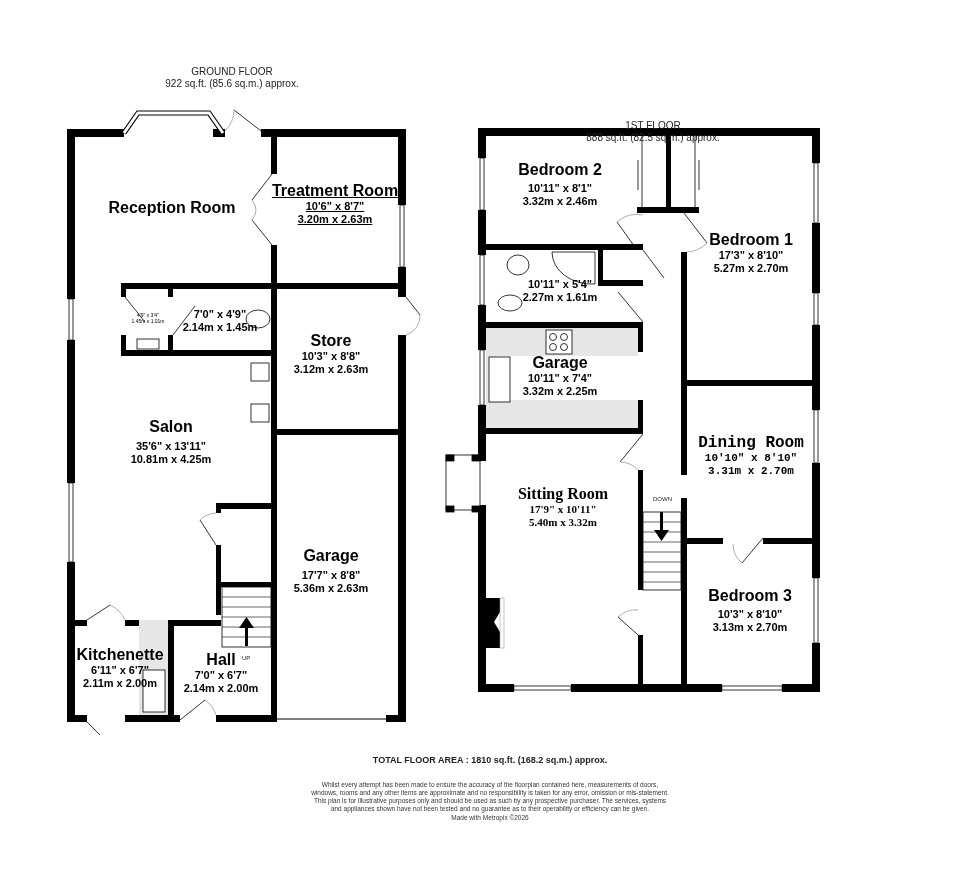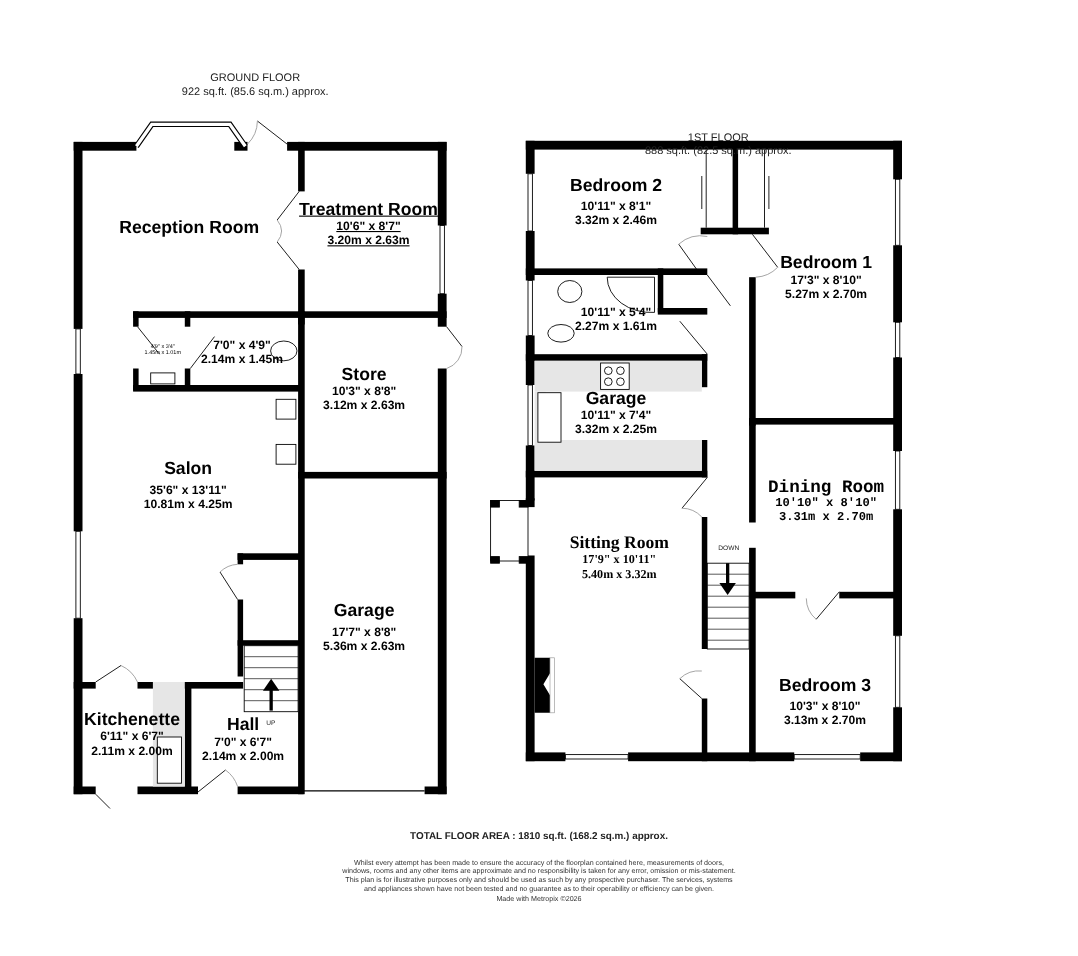--- a/index.html
+++ b/index.html
@@ -298,21 +298,21 @@
 <div class="lbl" style="left:751px;top:434px;font-family:Liberation Mono, monospace;">
   <span class="room-name">Dining Room</span>
   <span class="room-dim">10'10"  x 8'10"</span>
   <span class="room-dim">3.31m  x 2.70m</span>
 </div>
 <div class="lbl" style="left:563px;top:485px;font-family:Liberation Serif, serif;">
   <span class="room-name">Sitting Room</span>
   <span class="room-dim">17'9"  x 10'11"</span>
   <span class="room-dim">5.40m  x 3.32m</span>
 </div>
-<div class="lbl" style="left:750px;top:587px;margin-top:28px;">
+<div class="lbl" style="left:750px;top:587px;">
   <span class="room-name">Bedroom 3</span>
   <span class="room-dim" style="margin-top:3px">10'3"  x 8'10"</span>
   <span class="room-dim">3.13m  x 2.70m</span>
 </div>
 <div class="updown" style="left:653px;top:496px;">DOWN</div>
 
 <div class="total">TOTAL FLOOR AREA : 1810 sq.ft. (168.2 sq.m.) approx.</div>
 <div class="disc">
   <div>Whilst every attempt has been made to ensure the accuracy of the floorplan contained here, measurements of doors, windows, rooms and any other items are approximate and no responsibility is taken for any error, omission or mis-statement. This plan is for illustrative purposes only and should be used as such by any prospective purchaser. The services, systems and appliances shown have not been tested and no guarantee as to their operability or efficiency can be given.</div>
   <div>Made with Metropix ©2026</div>

